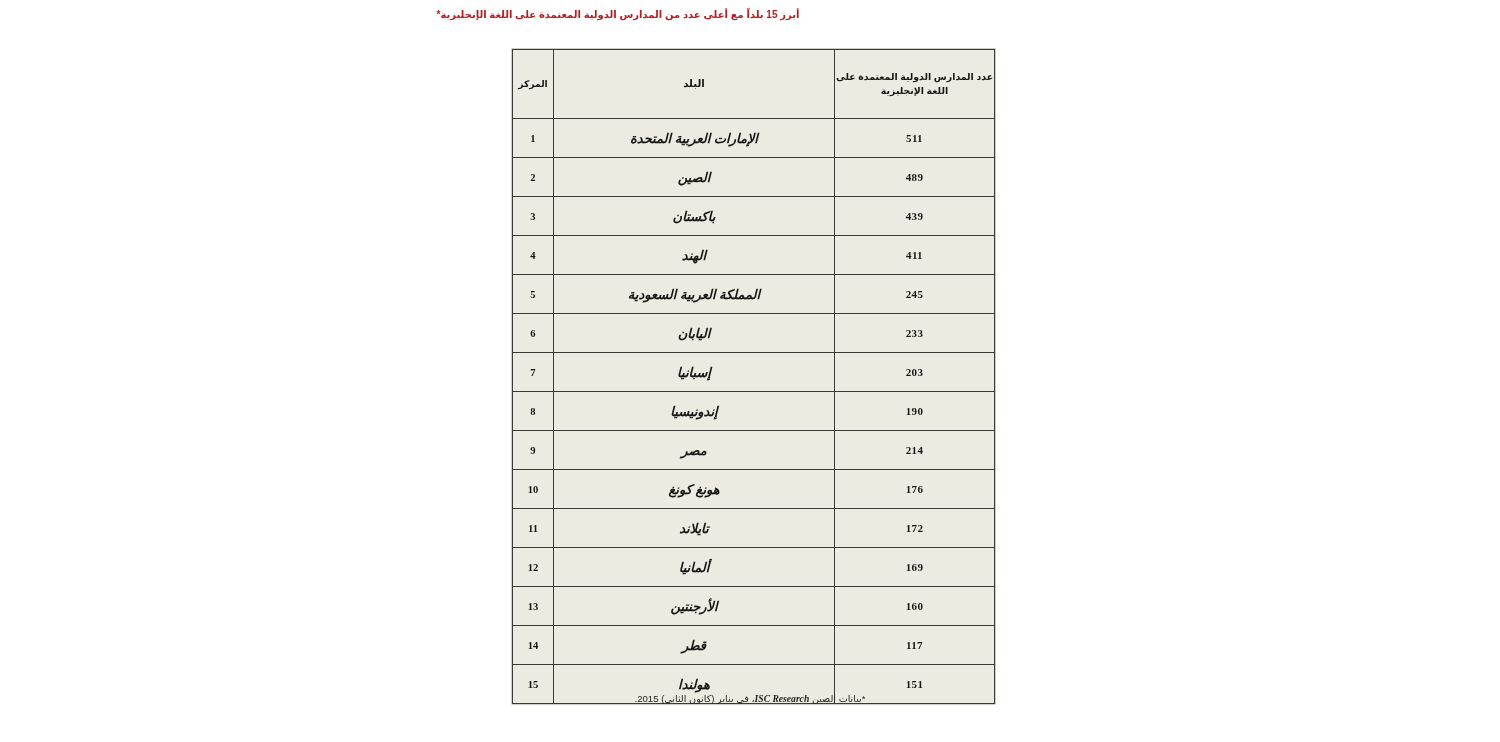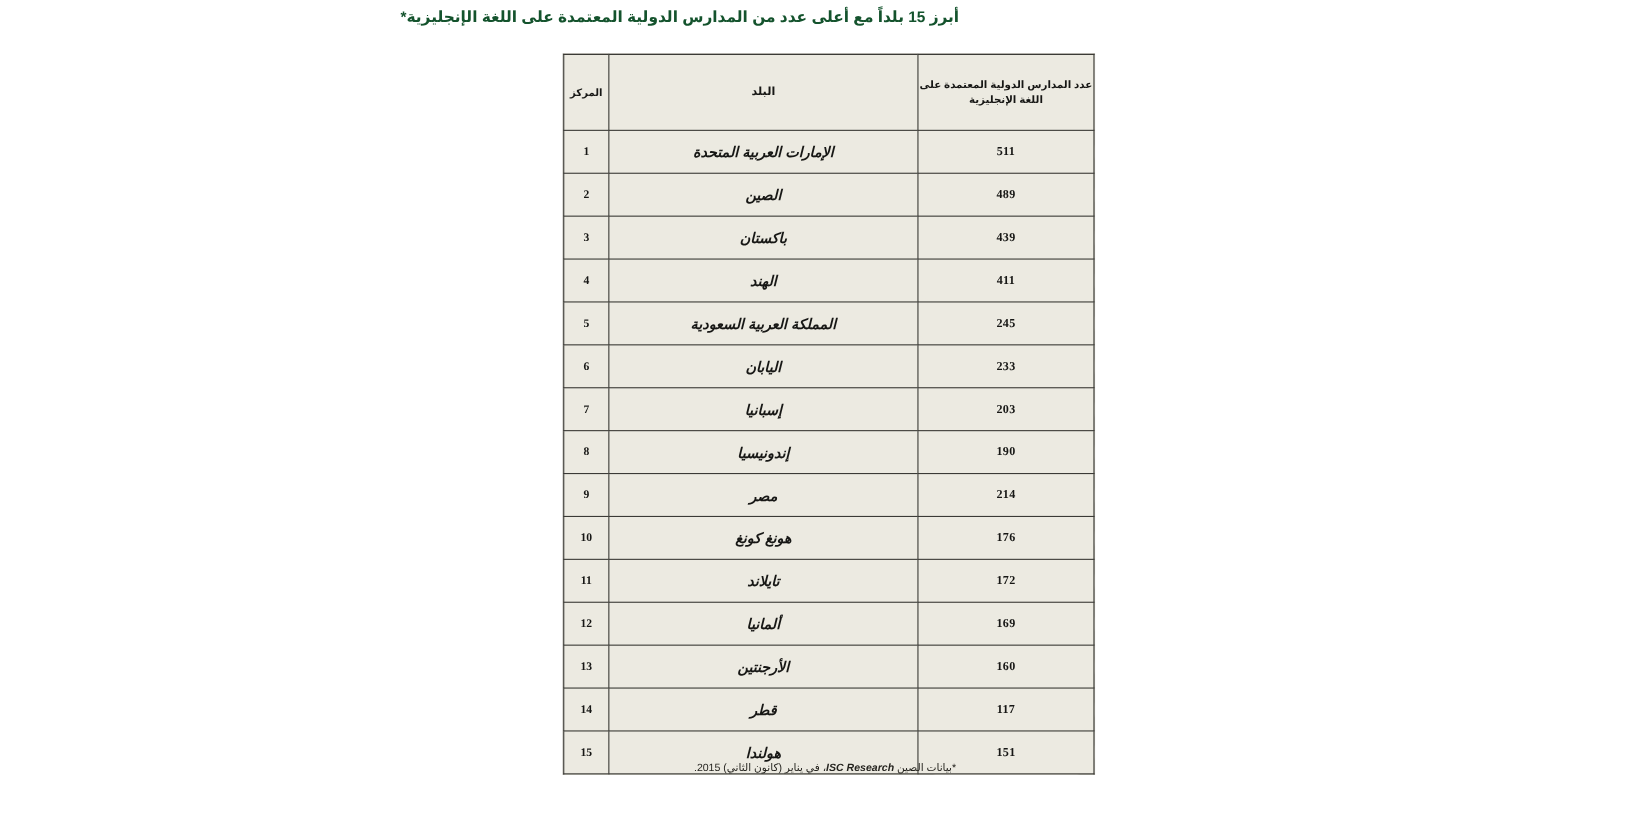--- a/index.html
+++ b/index.html
@@ -22,24 +22,24 @@
   }
 
   
   .figure-title {
     position: absolute;
     top: 6px;
     left: 0;
     width: 1236px;
     text-align: center;
     direction: rtl;
-    font-size: 14px;
+    font-size: 10px;
     font-weight: 700;
     letter-spacing: 0.1px;
-    color: #14532d;
+    color: #b91c1c;
     line-height: 18px;
     white-space: nowrap;
   }
 
   
   .table-wrap {
     position: absolute;
     top: 49px;
     left: 511px;
     width: 484px;
@@ -108,21 +108,21 @@
     text-align: center;
     direction: rtl;
     font-size: 9.6px;
     line-height: 15px;
     color: #25241f;
     white-space: nowrap;
   }
   .figure-note .src-latin {
     font-style: italic;
     font-weight: 700;
-    font-family: Liberation Sans, sans-serif;
+    font-family: Liberation Serif, serif;
     direction: ltr;
     unicode-bidi: embed;
   }
 </style>
 </head>
 <body>
 
 <div class="page">
 
   <div class="figure-title">أبرز 15 بلداً مع أعلى عدد من المدارس الدولية المعتمدة على اللغة الإنجليزية*</div>

